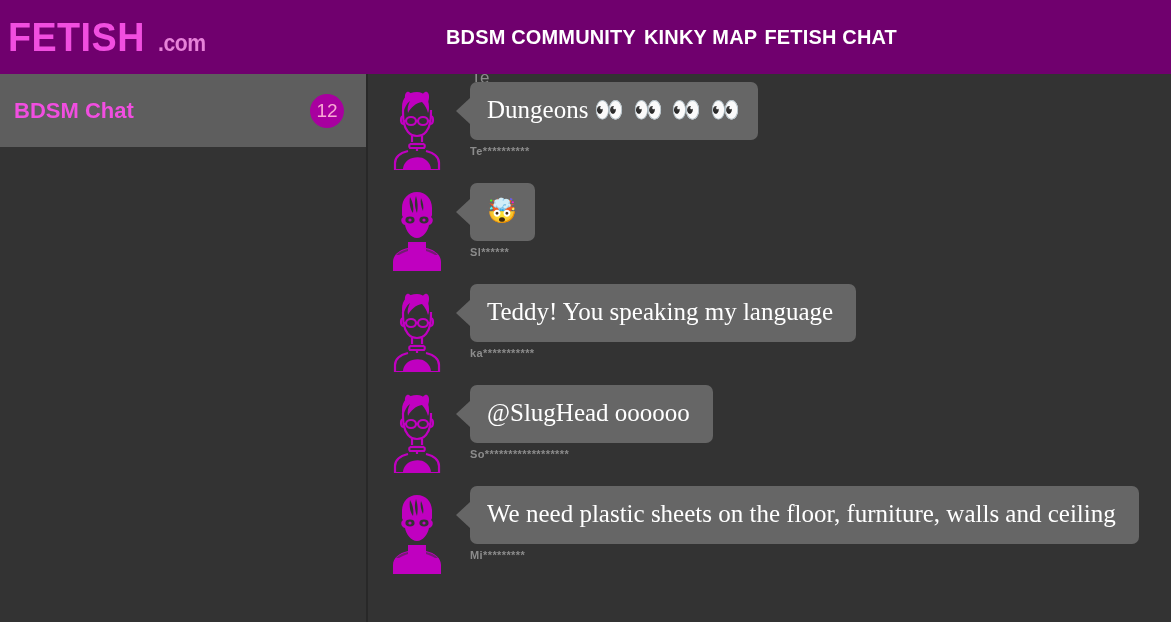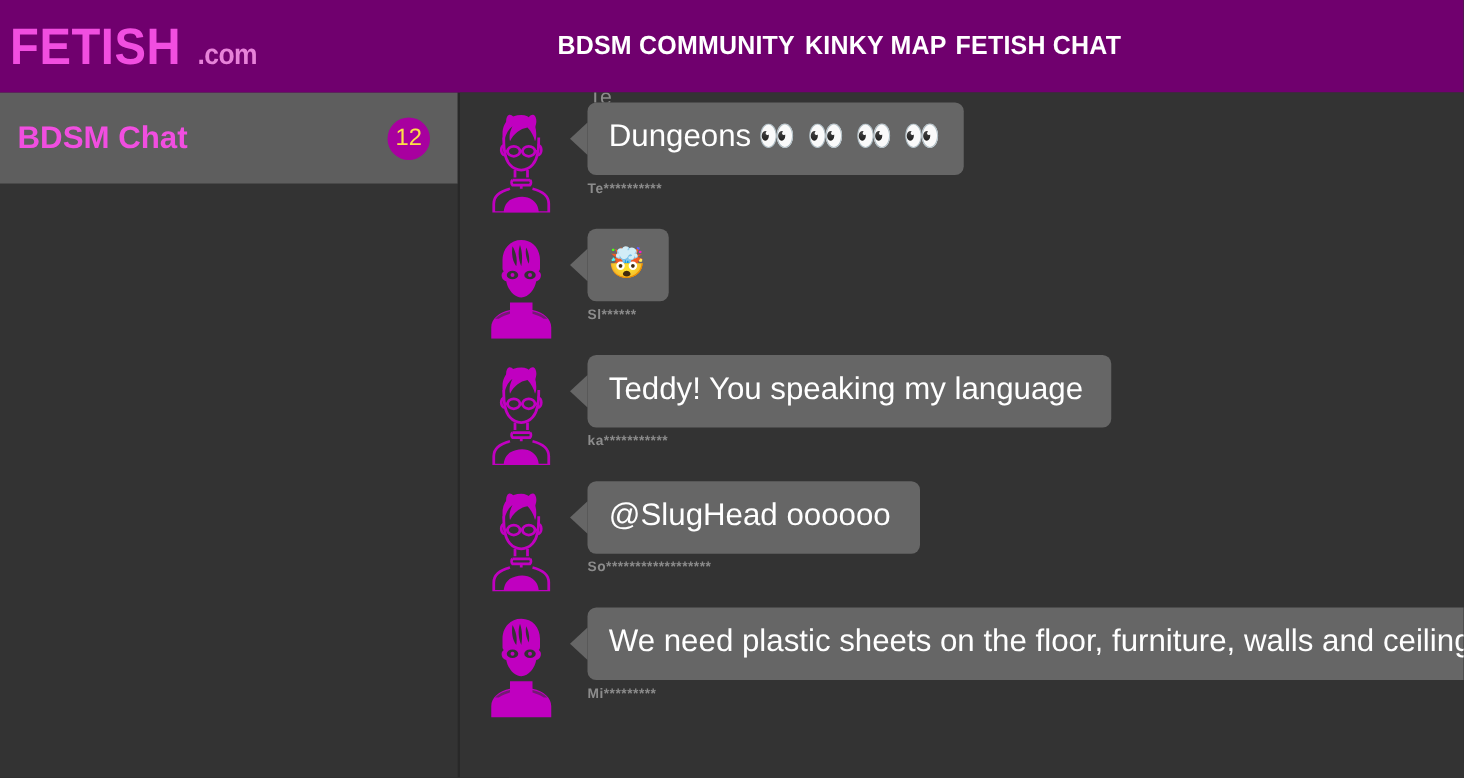--- a/index.html
+++ b/index.html
@@ -95,30 +95,30 @@
     height: 73px;
     min-height: 73px;
     background: #5E5E5E;
     display: flex;
     align-items: center;
     padding: 0 22px 0 14px;
     cursor: pointer;
   }
   .sidebar-room-label {
     color: #F14EE0;
-    font-size: 25px;
+    font-size: 22px;
     font-weight: bold;
     flex: 1;
   }
   .badge {
     width: 34px;
     height: 34px;
     border-radius: 50%;
     background: #A8009F;
-    color: #fde047;
+    color: #f9a8d4;
     font-size: 19px;
     font-weight: normal;
     display: flex;
     align-items: center;
     justify-content: center;
     line-height: 1;
   }
 
   .sidebar-rest { flex: 1; background: #333333; }
 
@@ -188,21 +188,21 @@
     border-radius: 7px;
     padding: 11px 17px 13px 17px;
     font-size: 25px;
     line-height: 1.1;
     white-space: nowrap;
     display: flex;
     align-items: center;
     gap: 6px;
     min-height: 58px;
   }
-  .bubble-text { display: inline; }
+  .bubble-text { display: inline; font-family: Liberation Serif, serif; }
   .emoji { font-size: 24px; letter-spacing: 1px; }
 
   .username {
     color: #8C8C8C;
     font-size: 11px;
     font-weight: bold;
     margin-top: 5px;
     margin-left: 14px;
     letter-spacing: 0.4px;
     white-space: nowrap;

